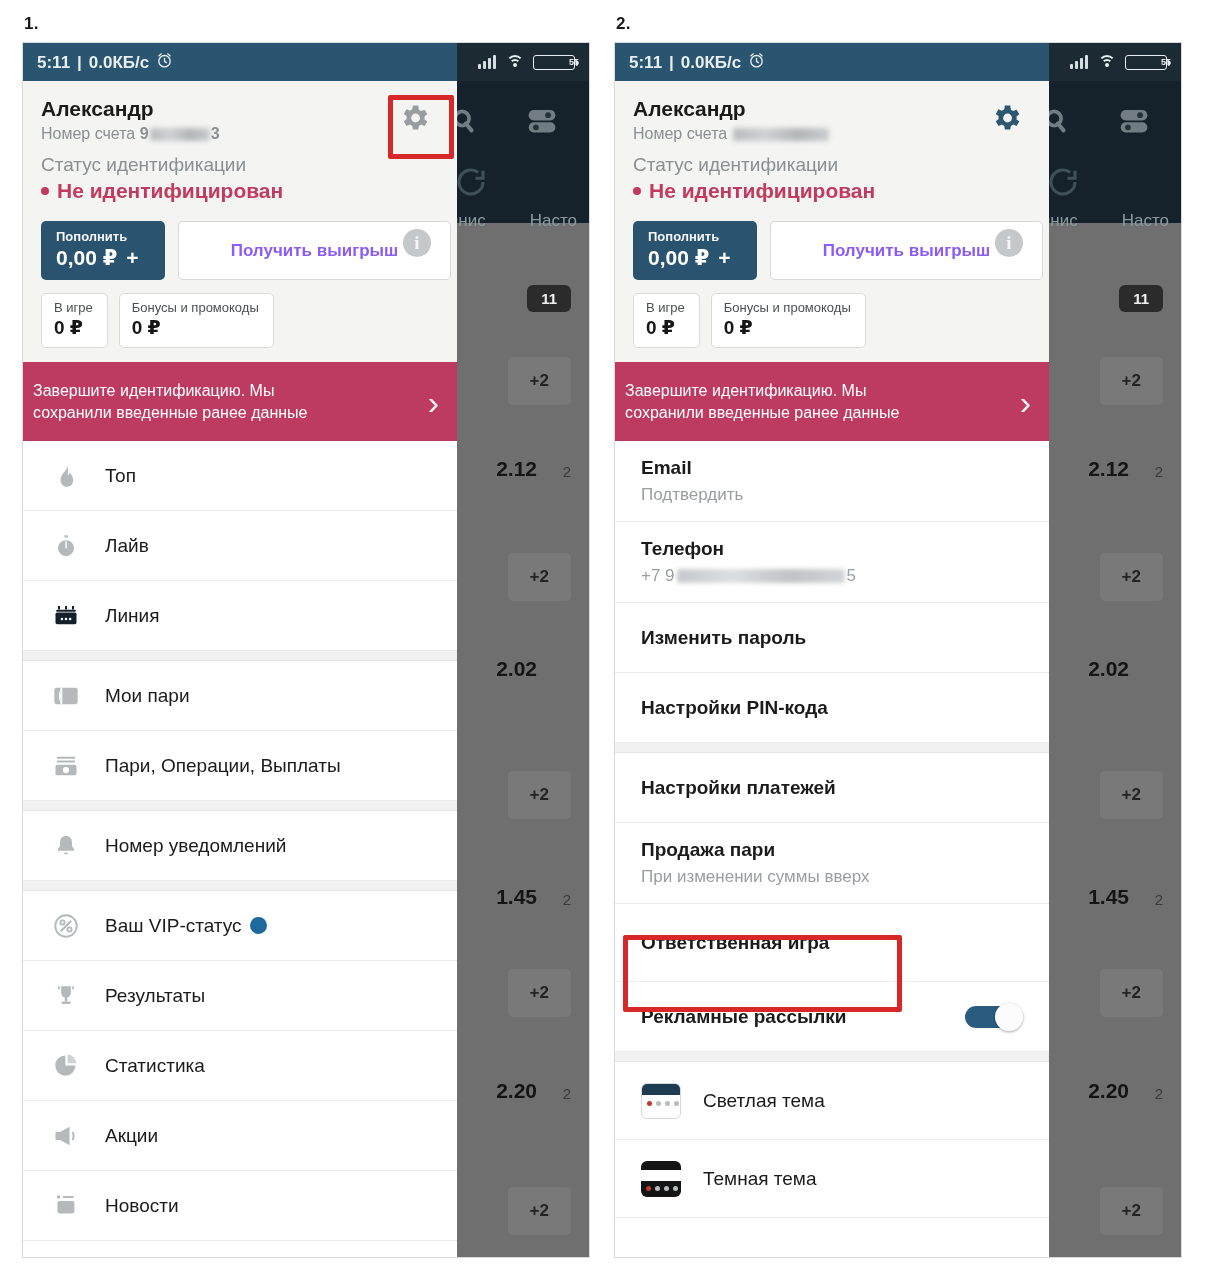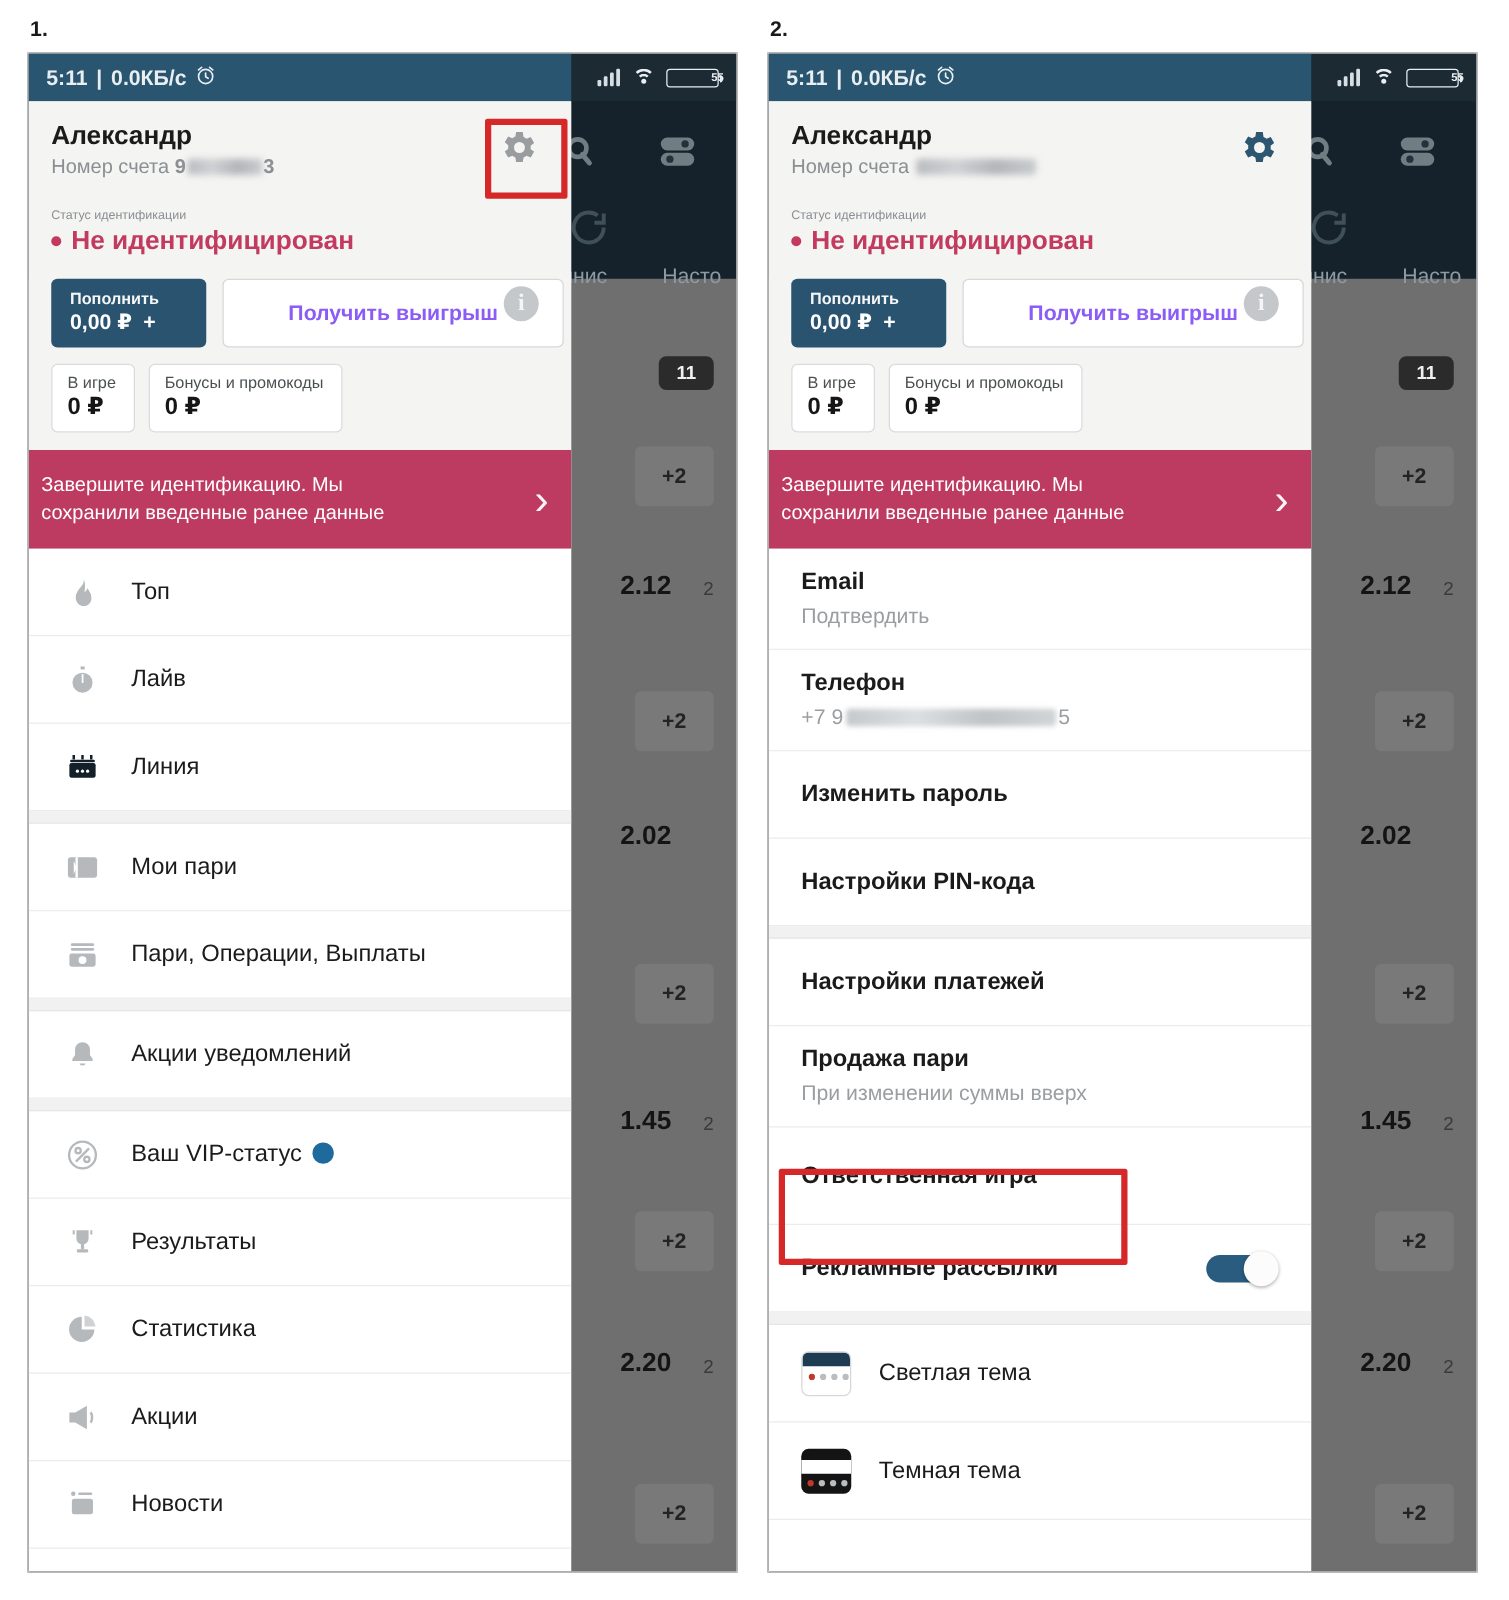--- a/index.html
+++ b/index.html
@@ -117,41 +117,41 @@
     display:inline-block; vertical-align: -2px;
     width: 60px; height: 13px; margin: 0 1px;
     background: linear-gradient(90deg,#b9bcbf,#cfd2d4,#b2b6b9,#c9ccce);
     filter: blur(2.4px); border-radius: 3px;
   }
   .gear-btn {
     position: absolute; right: 22px; top: 18px;
     width: 42px; height: 42px;
     display:flex; align-items:center; justify-content:center;
   }
-  .ident-label { font-size: 10px; color: #8a8f93; margin-top: 24px; }
+  .ident-label { font-size: 19px; color: #8a8f93; margin-top: 11px; }
   .ident-val {
     font-size: 21px; font-weight: bold; color: #c23a5e;
     margin-top: 3px; display:flex; align-items:center; gap: 8px;
   }
   .ident-dot { width: 8px; height: 8px; border-radius: 50%; background:#c23a5e; }
   .info-btn {
     position:absolute; right: 26px; top: 148px;
     width: 28px; height: 28px; border-radius:50%;
     background:#c4c8cb; color:#f3f5f6; font-size:19px; font-weight:bold;
     font-family:"Liberation Serif", serif;
     display:flex; align-items:center; justify-content:center;
   }
   .btn-row { display:flex; gap: 13px; margin-top: 18px; }
   .deposit {
     background: #2a5370; color:#fff; border-radius: 5px;
     padding: 8px 15px 10px 15px; min-width: 124px;
   }
   .deposit .cap { font-size: 13px; font-weight:bold; opacity:.95; }
   .deposit .amt {
-    font-size: 17px; font-weight: bold; margin-top: 2px;
+    font-size: 21px; font-weight: bold; margin-top: 2px;
     display:flex; align-items:center; gap: 9px;
   }
   .getwin {
     flex: 1; background:#fff; border:1px solid #d6d8da; border-radius:5px;
     display:flex; align-items:center; justify-content:center;
     font-size: 17px; font-weight:bold; color:#8b5cf6;
   }
   .mini-row { display:flex; gap: 11px; margin-top: 13px; }
   .mini {
     background:#fff; border:1px solid #d9dbdd; border-radius:5px;
@@ -449,21 +449,21 @@
           <span>Пари, Операции, Выплаты</span>
         </div>
         <div class="gapsep"></div>
         <div class="mitem">
           <span class="mico">
             <svg width="26" height="28" viewBox="0 0 24 24" fill="#b5b9bc">
                 <path d="M12 2.5a5.5 5.5 0 0 0-5.5 5.5v4L4.5 15v1.4h15V15l-2-3V8A5.5 5.5 0 0 0 12 2.5z"></path>
                 <path d="M9.8 18.2a2.3 2.3 0 0 0 4.4 0z"></path>
               </svg>
           </span>
-          <span>Акции уведомлений</span>
+          <span>Номер уведомлений</span>
         </div>
         <div class="gapsep"></div>
         <div class="mitem">
           <span class="mico">
             <svg width="28" height="28" viewBox="0 0 24 24" fill="none" stroke="#b5b9bc" stroke-width="1.6">
                 <circle cx="12" cy="12" r="9.2"></circle>
                 <circle cx="9" cy="9" r="1.8"></circle>
                 <circle cx="15" cy="15" r="1.8"></circle>
                 <line x1="7.5" y1="16.5" x2="16.5" y2="7.5"></line>
               </svg>

